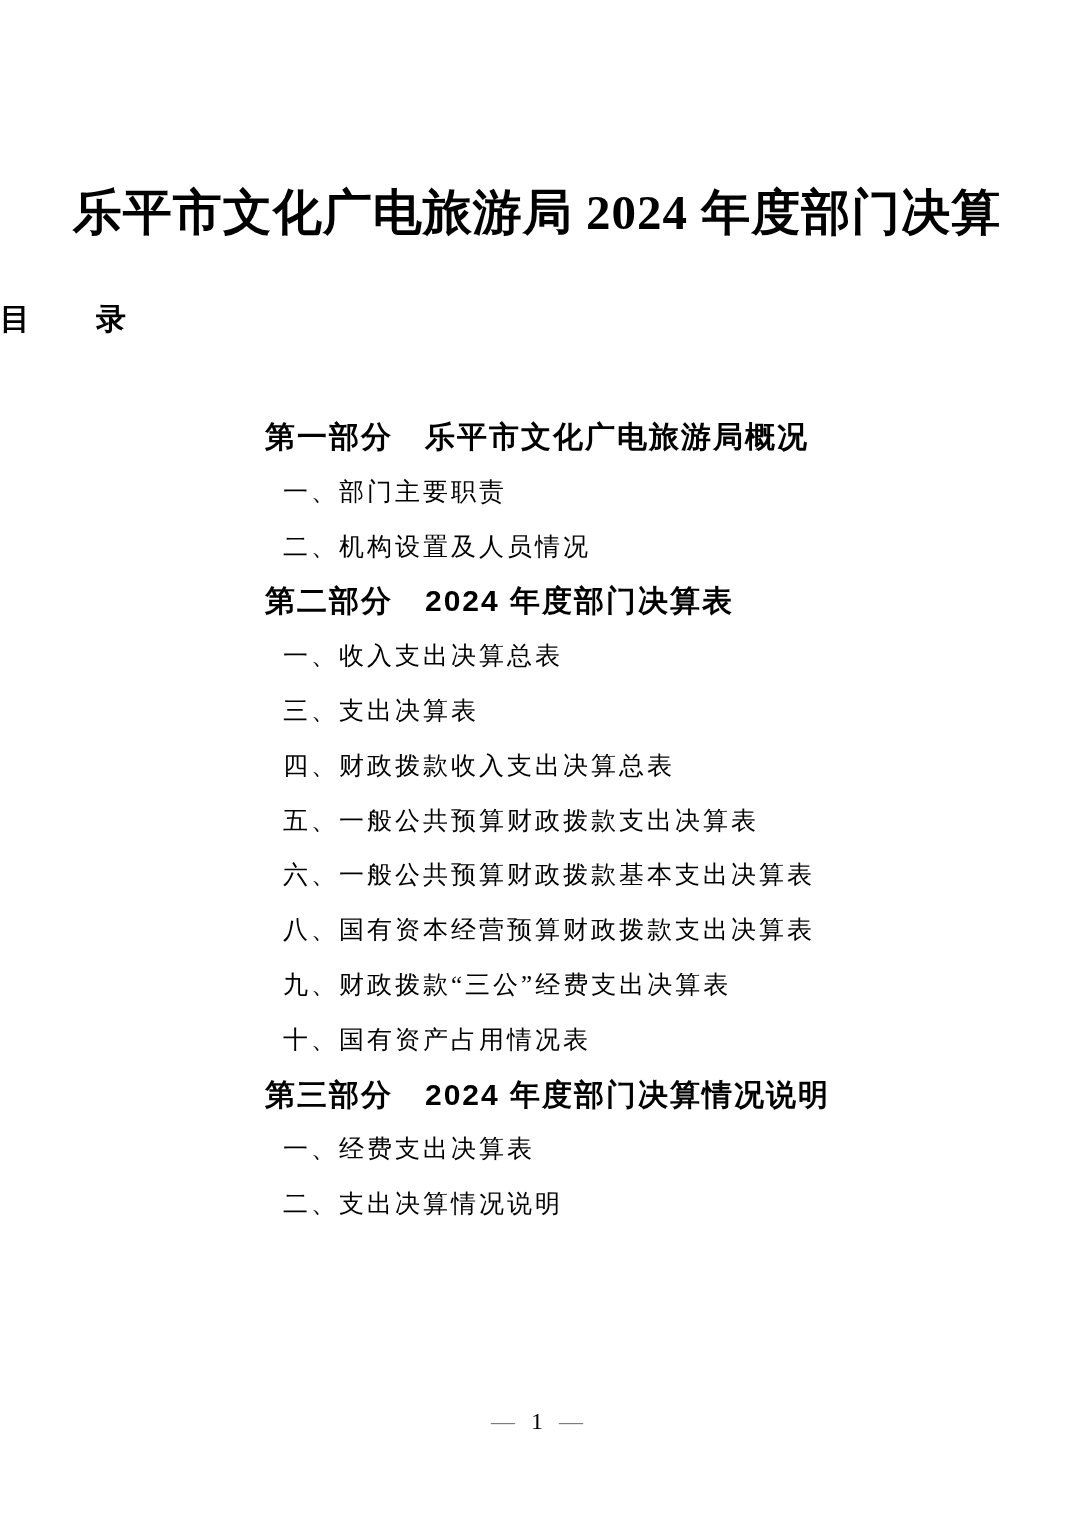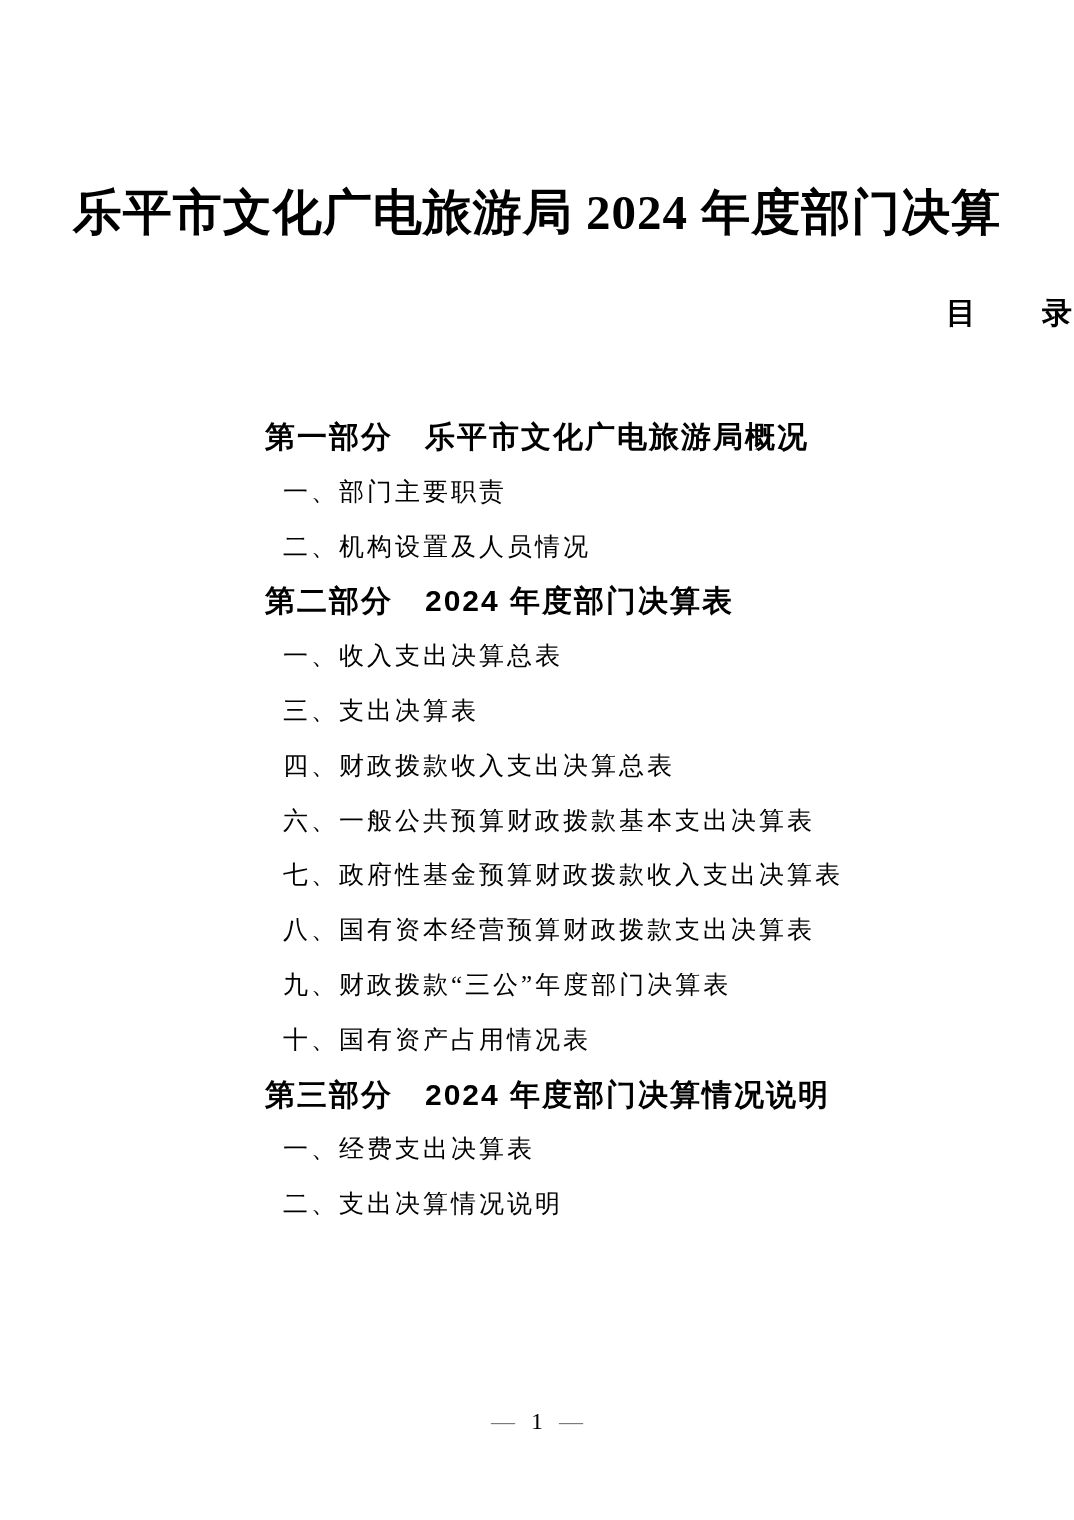--- a/index.html
+++ b/index.html
@@ -28,24 +28,24 @@
     text-align: center;
     font-family: "Liberation Serif", serif;
     font-weight: bold;
     font-size: 49px;
     line-height: 50px;
     letter-spacing: 1px;
     white-space: nowrap;
   }
   .toc-heading {
     position: absolute;
-    top: 294px;
+    top: 300px;
     left: 0;
     width: 100%;
-    text-align: right;
+    text-align: left;
     font-family: "Liberation Sans", sans-serif;
     font-weight: bold;
     font-size: 30px;
     line-height: 38px;
     letter-spacing: 2px;
     white-space: nowrap;
   }
   .toc {
     position: absolute;
     top: 410px;
@@ -108,28 +108,28 @@
 
     <div class="toc-row section">第二部分　2024 年度部门决算表</div>
 
     <div class="toc-row item">一、收入支出决算总表</div>
 
 
     <div class="toc-row item">三、支出决算表</div>
 
     <div class="toc-row item">四、财政拨款收入支出决算总表</div>
 
+    <div class="toc-row item">五、一般公共预算财政拨款支出决算表</div>
 
     <div class="toc-row item">六、一般公共预算财政拨款基本支出决算表</div>
 
-    <div class="toc-row item">七、政府性基金预算财政拨款收入支出决算表</div>
 
     <div class="toc-row item">八、国有资本经营预算财政拨款支出决算表</div>
 
-    <div class="toc-row item">九、财政拨款“三公”年度部门决算表</div>
+    <div class="toc-row item">九、财政拨款“三公”经费支出决算表</div>
 
     <div class="toc-row item">十、国有资产占用情况表</div>
 
     <div class="toc-row section">第三部分　2024 年度部门决算情况说明</div>
 
     <div class="toc-row item">一、经费支出决算表</div>
 
     <div class="toc-row item">二、支出决算情况说明</div>
 
 

